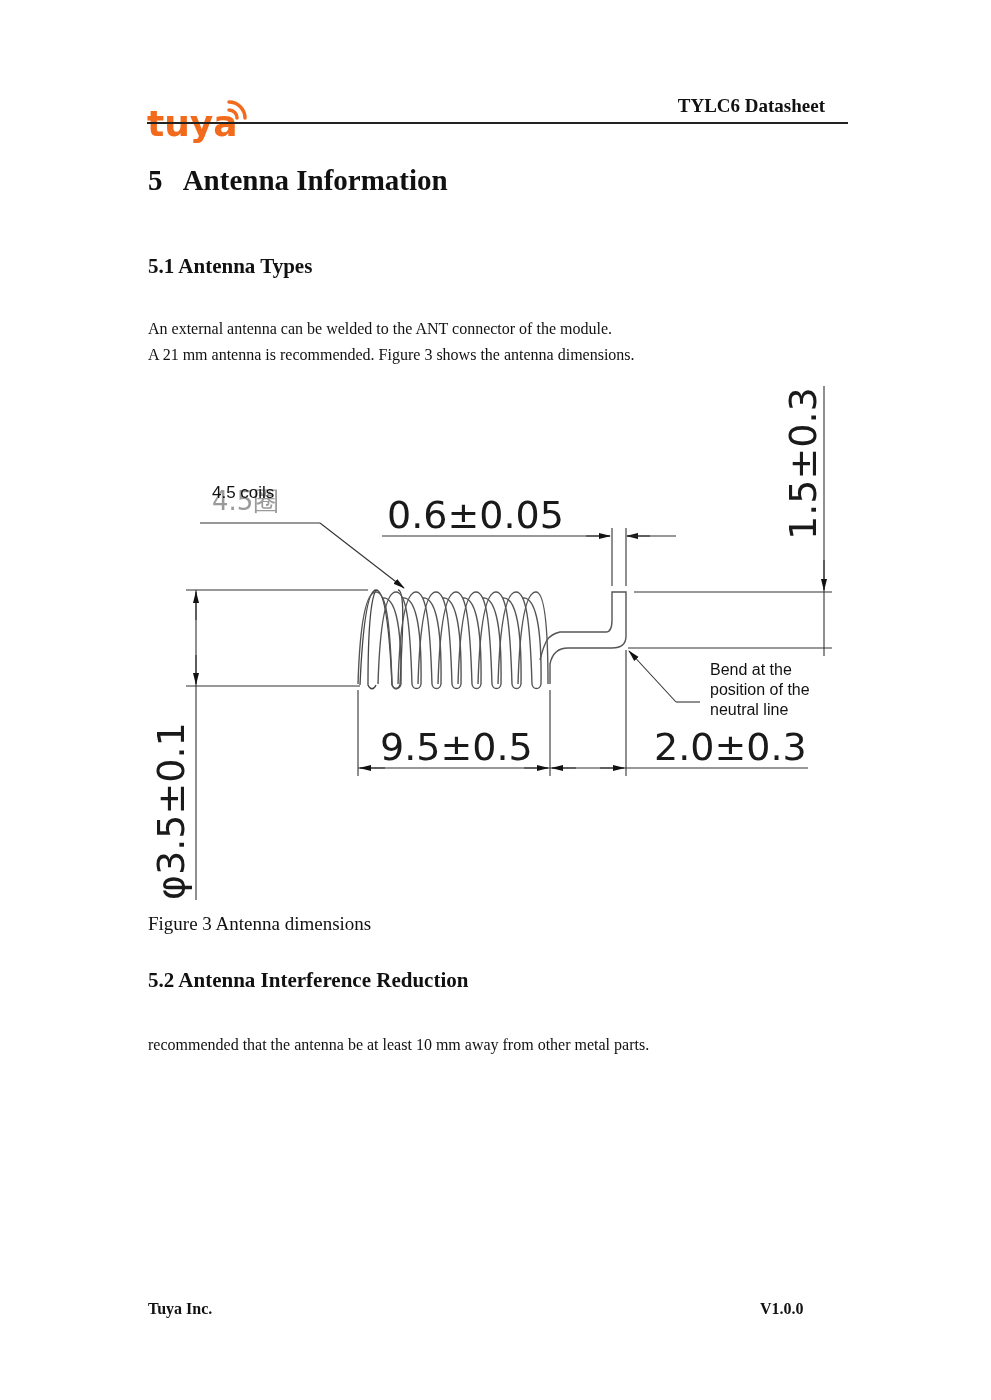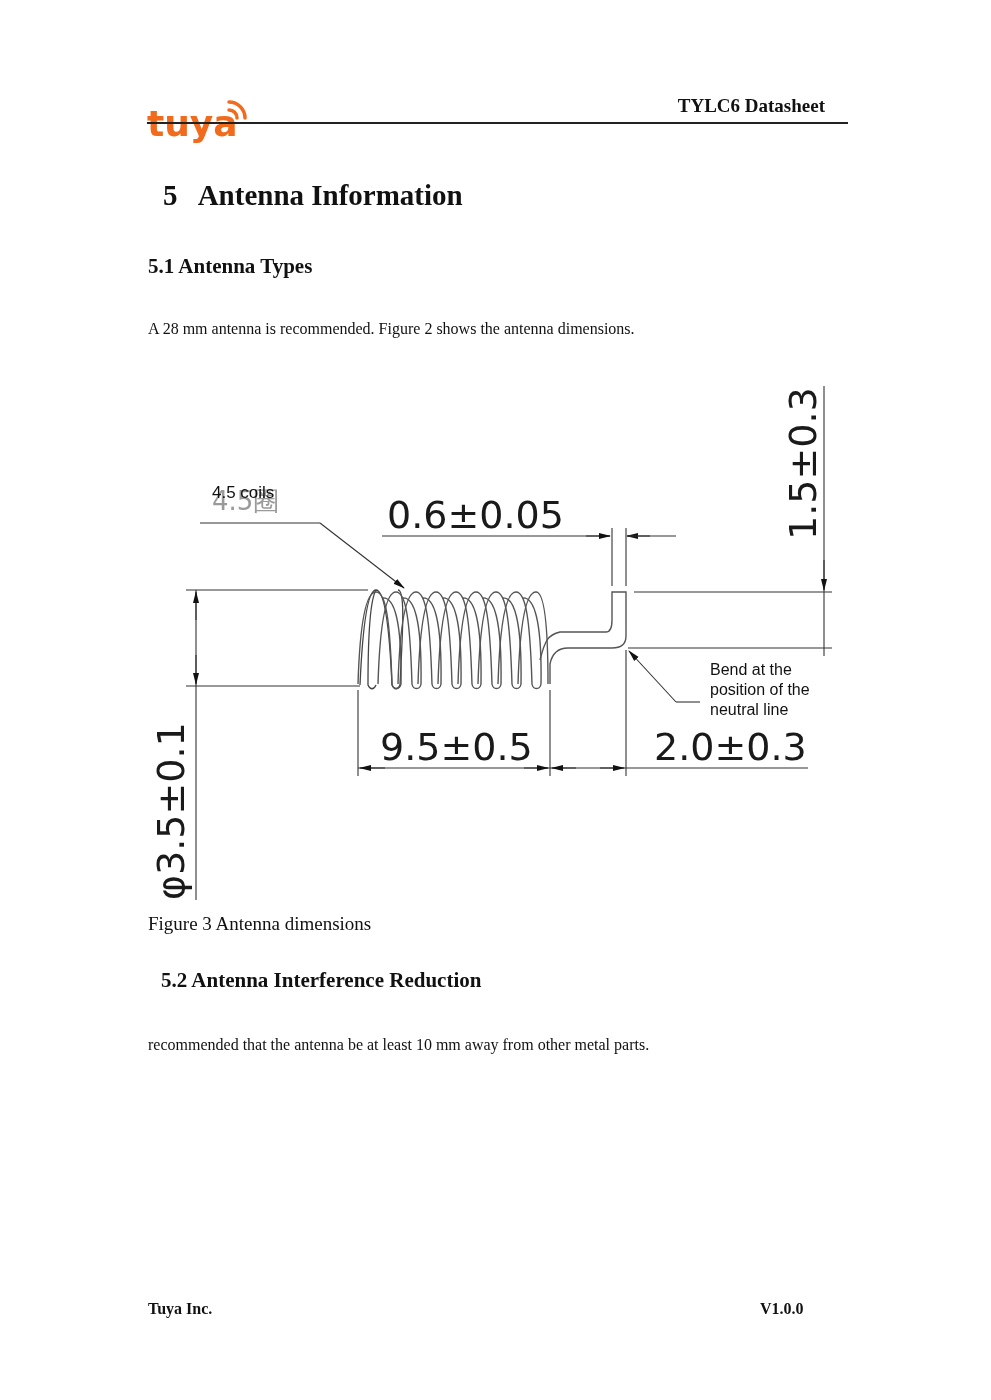--- a/index.html
+++ b/index.html
@@ -3,21 +3,21 @@
 <meta charset="utf-8">
 <style>
   html, body { margin: 0; padding: 0; background: #ffffff; }
   body { width: 991px; height: 1400px; position: relative; overflow: hidden;
          font-family: "Liberation Serif", serif; color: #111; }
   .abs { position: absolute; }
   .logo { left: 147px; top: 68px; width: 100px; height: 52px; margin-top: 28px; }
   .doc-title { left: 600px; top: 95px; width: 225px; text-align: right;
                font-weight: bold; font-size: 19px; }
   .header-rule { left: 147px; top: 122px; width: 701px; height: 1.5px; background: #222; }
-  h1 { position: absolute; left: 148px; top: 164px; margin: 15px; font-size: 29px; font-weight: bold; }
+  h1 { position: absolute; left: 148px; top: 164px; margin: 0; font-size: 29px; font-weight: bold; }
   h2 { position: absolute; margin: 0; font-size: 21px; font-weight: bold; left: 148px; }
   .para { position: absolute; left: 148px; font-size: 16px; line-height: 26px; margin: 0; }
   .figure { left: 148px; top: 380px; width: 700px; height: 530px; }
   .caption { left: 148px; top: 913px; width: 700px; text-align: left; font-size: 19px; }
   .footer-left { left: 148px; top: 1300px; font-weight: bold; font-size: 16px; }
   .footer-right { left: 760px; top: 1300px; width: 78px; text-align: left; font-weight: bold; font-size: 16px; }
   .dimtxt { font-family: "DejaVu Sans", sans-serif; fill: #1a1a1a; }
   .note { font-family: "Liberation Sans", sans-serif; fill: #111; }
 </style>
 </head>
@@ -31,21 +31,22 @@
   </svg>
 </div>
 <div class="abs doc-title">TYLC6 Datasheet</div>
 <div class="abs header-rule"></div>
 
 <h1 style="white-space:pre;">5   Antenna Information</h1>
 
 <h2 style="top:254px;">5.1 Antenna Types</h2>
 
 <div class="para" style="top:316px;">
-  <div>A 28 mm antenna is recommended. Figure 2 shows the antenna dimensions.</div>
+  <div>An external antenna can be welded to the ANT connector of the module.</div>
+  <div>A 21 mm antenna is recommended. Figure 3 shows the antenna dimensions.</div>
 </div>
 
 <div class="abs figure">
   <svg width="700" height="530" viewBox="148 380 700 530">
     <defs>
       <marker id="arr" markerWidth="12" markerHeight="8" refX="11" refY="4" orient="auto" markerUnits="userSpaceOnUse">
         <path d="M0,1 L12,4 L0,7 Z" fill="#111"></path>
       </marker>
     </defs>
     <g stroke="#444" stroke-width="1.3" fill="none">
@@ -113,20 +114,20 @@
     <text class="dimtxt" font-size="38" transform="translate(184,900) rotate(-90)">φ3.5±0.1</text>
     <text x="212" y="510" font-size="26" fill="#9a9a9a" font-family="DejaVu Sans, sans-serif">4.5圈</text>
     <text class="note" x="212" y="498" font-size="17">4.5 coils</text>
     <text class="note" x="710" y="675" font-size="16">Bend at the</text>
     <text class="note" x="710" y="695" font-size="16">position of the</text>
     <text class="note" x="710" y="715" font-size="16">neutral line</text>
   </svg>
 </div>
 <div class="abs caption">Figure 3 Antenna dimensions</div>
 
-<h2 style="top:968px;margin-left:13px;">5.2 Antenna Interference Reduction</h2>
+<h2 style="top:968px;">5.2 Antenna Interference Reduction</h2>
 
 <div class="para" style="top:1032px;">
   <div>recommended that the antenna be at least 10 mm away from other metal parts.</div>
 </div>
 
 <div class="abs footer-left">Tuya Inc.</div>
 <div class="abs footer-right">V1.0.0</div>
 
 </body></html>

